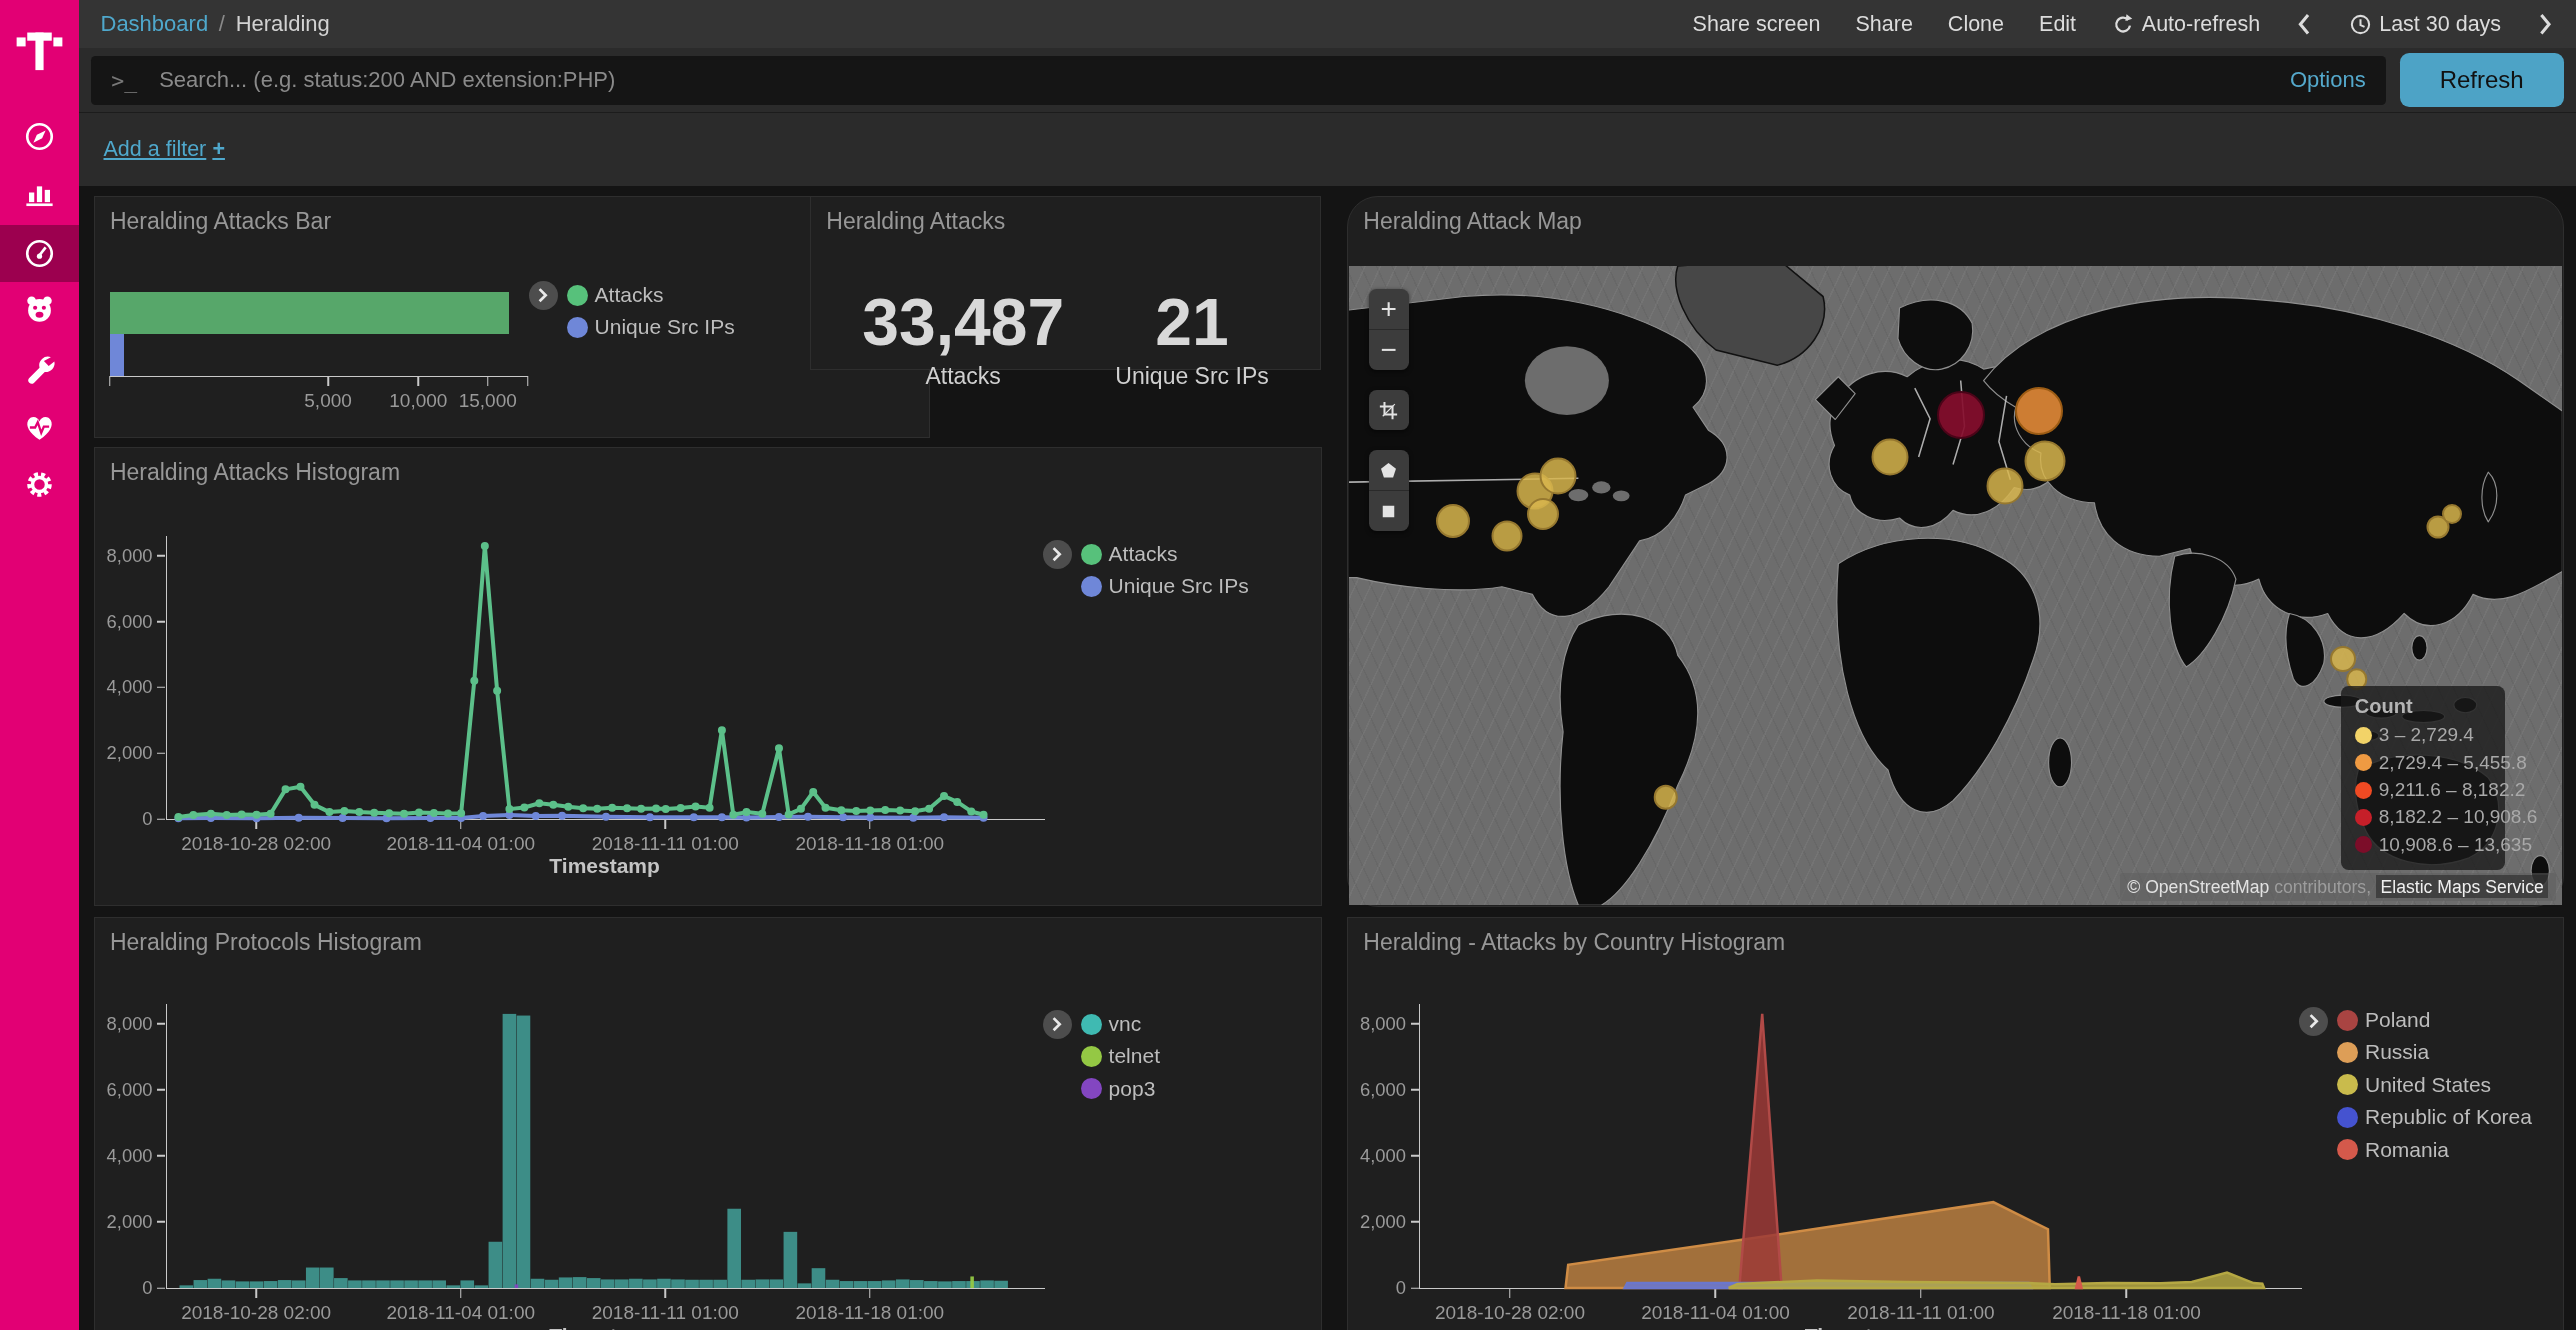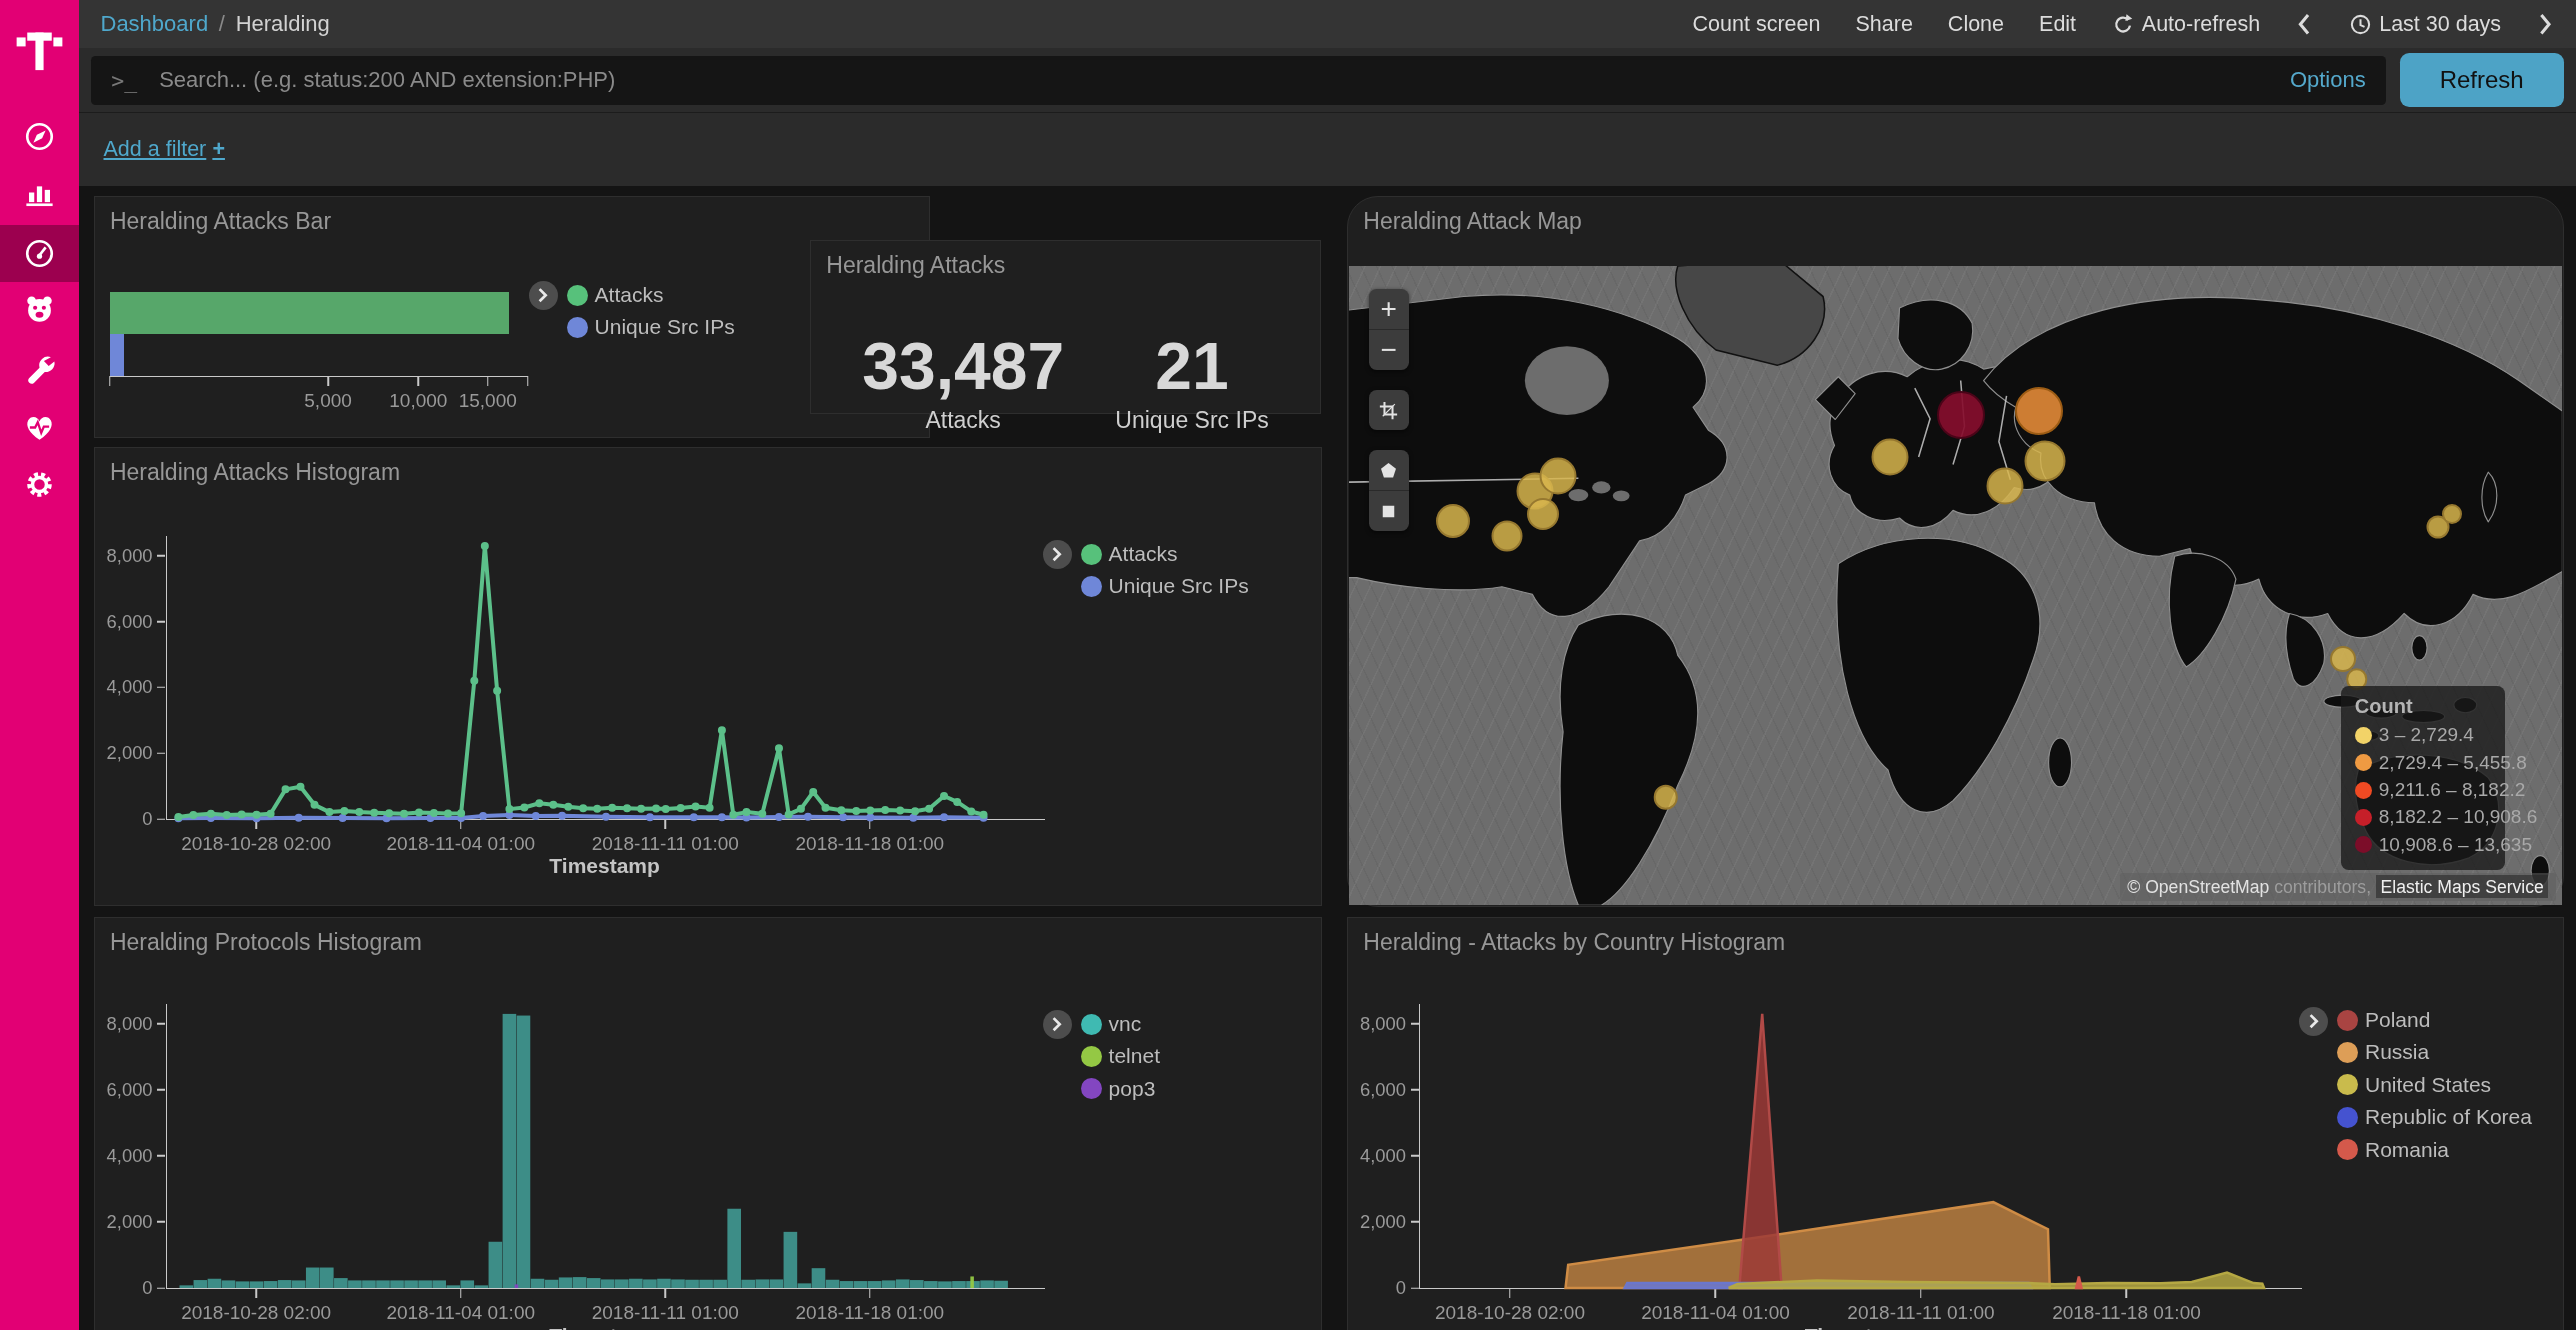--- a/index.html
+++ b/index.html
@@ -147,21 +147,21 @@
       </svg>
     </div>
   </div>
 
   <div class="topnav">
     <span class="crumb-root">Dashboard</span>
     <span class="crumb-div">/</span>
     <span class="crumb-cur">Heralding</span>
     <div class="topnav-right">
 
-    <span class="nav-link">Count screen</span>
+    <span class="nav-link">Share screen</span>
         <span class="nav-link">Share</span>
         <span class="nav-link">Clone</span>
         <span class="nav-link">Edit</span>
       </div>
     <div class="topnav-right" style="margin-left:35px;">
       <span class="nav-ico">
         <svg width="23" height="23" viewBox="0 0 40 40">
           <path d="M30 12 A12 12 0 1 0 33 22" fill="none" stroke="#dcdcdc" stroke-width="4"></path>
           <polygon points="27,2 37,10 25,14" fill="#dcdcdc"></polygon>
         </svg>
@@ -229,21 +229,21 @@
             <span class="legend-label">Unique Src IPs</span>
           </div>
         </div>
       <div class="legend-arrow" style="left:434px;top:84px;">
         <svg width="15.3" height="18.4" viewBox="0 0 20 24">
           <polyline points="6,4 14,12 6,20" fill="none" stroke="#e9e9e9" stroke-width="3.5"></polyline>
         </svg>
       </div>
     </div>
 
-    <div class="panel" style="left:731px;top:10px;width:511px;height:174px;margin-top:44px;">
+    <div class="panel" style="left:731px;top:10px;width:511px;height:174px;">
       <div class="panel-title">Heralding Attacks</div>
       <div class="metrics">
 
       <div class="metric">
             <div class="metric-value">33,487</div>
             <div class="metric-label">Attacks</div>
           </div>
           <div class="metric">
             <div class="metric-value">21</div>
             <div class="metric-label">Unique Src IPs</div>

